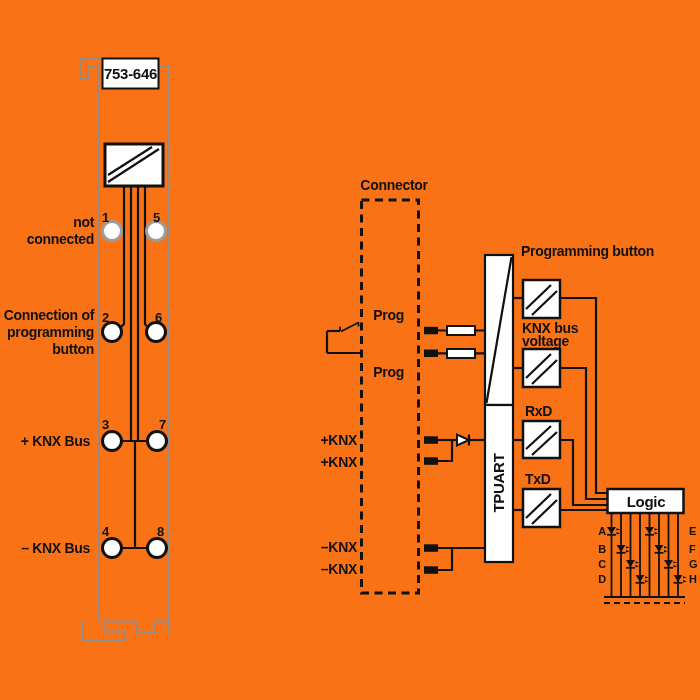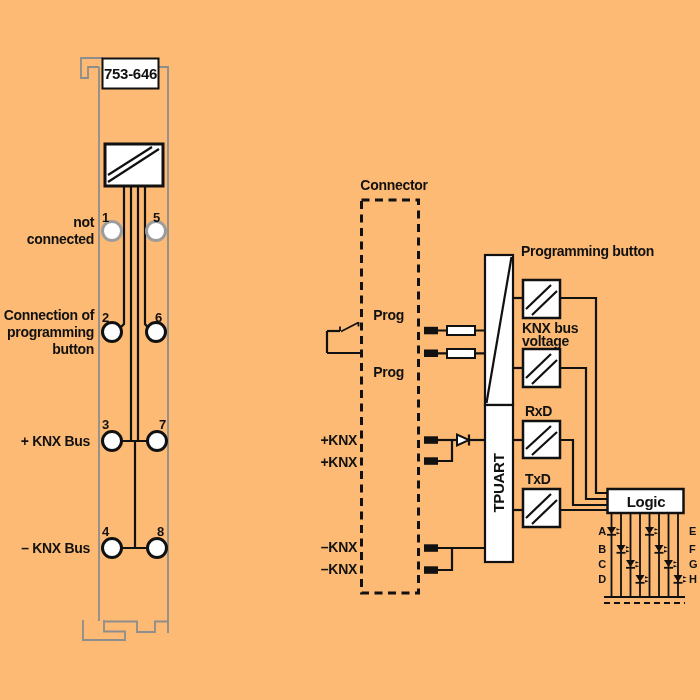--- a/index.html
+++ b/index.html
@@ -1,16 +1,16 @@
 <!DOCTYPE html>
 <html><head>
 <meta charset="utf-8">
 <style>
   html,body{margin:0;padding:0;background:#ffffff;}
-  .stage{position:relative;width:700px;height:700px;background:#fdba74;overflow:hidden;}
+  .stage{position:relative;width:700px;height:700px;background:#f97316;overflow:hidden;}
   svg{display:block;}
   .txt{font-family:"Liberation Sans",sans-serif;font-weight:bold;fill:#111111;letter-spacing:-0.3px;}
   .t15{font-size:15px;}
   .t14{font-size:14px;}
   .t13{font-size:13px;}
   .t11{font-size:11px;}
   .gray{stroke:#8d8d8d;stroke-width:1.8;fill:none;}
   .wire{stroke:#111111;stroke-width:2.2;fill:none;}
   .thin{stroke:#111111;stroke-width:1.8;fill:none;}
   .boxk{fill:#ffffff;stroke:#111111;}

